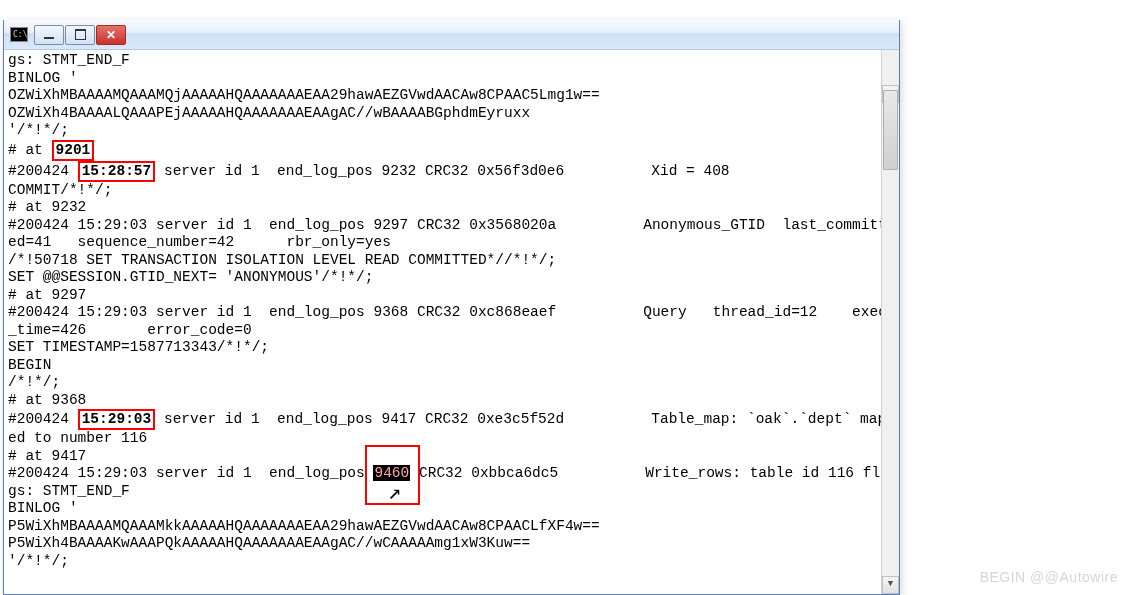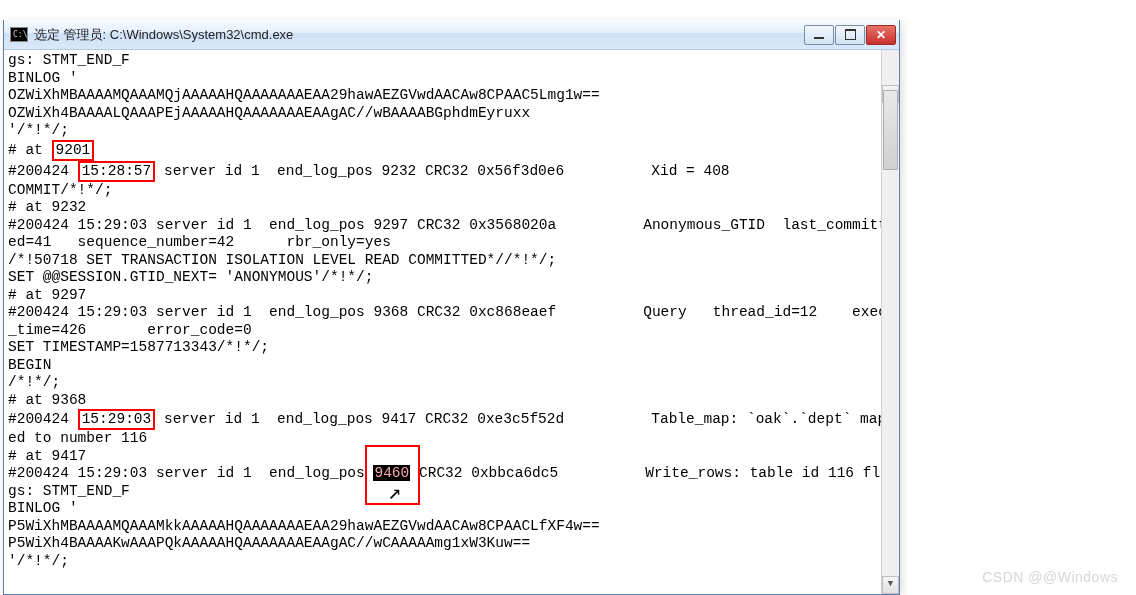--- a/index.html
+++ b/index.html
@@ -125,20 +125,21 @@
     background: linear-gradient(to bottom,#e8e8e8,#d0d0d0);
     border:1px solid #b0b0b0;
     border-radius:1px;
   }
   .scroll-arrow.down { position:absolute; bottom:0; left:0; right:0;}
   .redbox {
     border: 2.5px solid #ff0000;
     padding: 0 2px;
     display: inline-block;
     line-height: 17px;
+    font-weight: bold;
   }
   .redbox-tall {
     border: 2.5px solid #ff0000;
     position: absolute;
     pointer-events: none;
   }
   .selected-inv {
     background: #000000;
     color: #fca5a5;
     padding: 0 1px;
@@ -162,31 +163,30 @@
 </style>
 </head>
 <body>
 
 <div class="outer-bg">
   <div class="window">
     <div class="titlebar">
       <div class="icon-box">
           <span>C:\.</span>
         </div>
-      <div class="title">选定 管理员: C:\Windows\System32\cmd.exe</div>
       <div class="win-controls">
         <div class="win-btn min"></div>
         <div class="win-btn max"></div>
         <div class="win-btn close">✕</div>
       </div>
     </div>
     <div class="console" id="console"><div class="line">gs: STMT_END_F</div><div class="line"></div><div class="line">BINLOG '</div><div class="line">OZWiXhMBAAAAMQAAAMQjAAAAAHQAAAAAAAEAA29hawAEZGVwdAACAw8CPAAC5Lmg1w==</div><div class="line">OZWiXh4BAAAALQAAAPEjAAAAAHQAAAAAAAEAAgAC//wBAAAABGphdmEyruxx</div><div class="line">'/*!*/;</div><div class="line"># at <span class="redbox">9201</span></div><div class="line">#200424 <span class="redbox">15:28:57</span> server id 1  end_log_pos 9232 CRC32 0x56f3d0e6          Xid = 408</div><div class="line">COMMIT/*!*/;</div><div class="line"># at 9232</div><div class="line">#200424 15:29:03 server id 1  end_log_pos 9297 CRC32 0x3568020a          Anonymous_GTID  last_committ</div><div class="line">ed=41   sequence_number=42      rbr_only=yes</div><div class="line">/*!50718 SET TRANSACTION ISOLATION LEVEL READ COMMITTED*//*!*/;</div><div class="line">SET @@SESSION.GTID_NEXT= 'ANONYMOUS'/*!*/;</div><div class="line"># at 9297</div><div class="line">#200424 15:29:03 server id 1  end_log_pos 9368 CRC32 0xc868eaef          Query   thread_id=12    exec</div><div class="line">_time=426       error_code=0</div><div class="line">SET TIMESTAMP=1587713343/*!*/;</div><div class="line">BEGIN</div><div class="line">/*!*/;</div><div class="line"># at 9368</div><div class="line">#200424 <span class="redbox">15:29:03</span> server id 1  end_log_pos 9417 CRC32 0xe3c5f52d          Table_map: `oak`.`dept` mapp</div><div class="line">ed to number 116</div><div class="line"># at 9417</div><div class="line">#200424 15:29:03 server id 1  end_log_pos <span class="selected-inv">9460</span> CRC32 0xbbca6dc5          Write_rows: table id 116 fla</div><div class="line">gs: STMT_END_F</div><div class="line"></div><div class="line">BINLOG '</div><div class="line">P5WiXhMBAAAAMQAAAMkkAAAAAHQAAAAAAAEAA29hawAEZGVwdAACAw8CPAACLfXF4w==</div><div class="line">P5WiXh4BAAAAKwAAAPQkAAAAAHQAAAAAAAEAAgAC//wCAAAAAmg1xW3Kuw==</div><div class="line">'/*!*/;</div>
       <div class="scrollbar">
         <div class="scroll-arrow">▲</div>
         <div class="scroll-thumb"></div>
         <div class="scroll-arrow down">▼</div>
       </div>
       <div class="redbox-tall" id="selbox" style="left: 361.469px; top: 395px; width: 54.8125px; height: 60px;"></div>
       <div class="cursor" id="cursor" style="left: 383.875px; top: 435px; transform: scaleX(-1);">↖</div>
     </div>
   </div>
-  <div class="watermark">CSDN @@Windows</div>
+  <div class="watermark">BEGIN @@Autowire</div>
 </div>
 
 </body></html>

